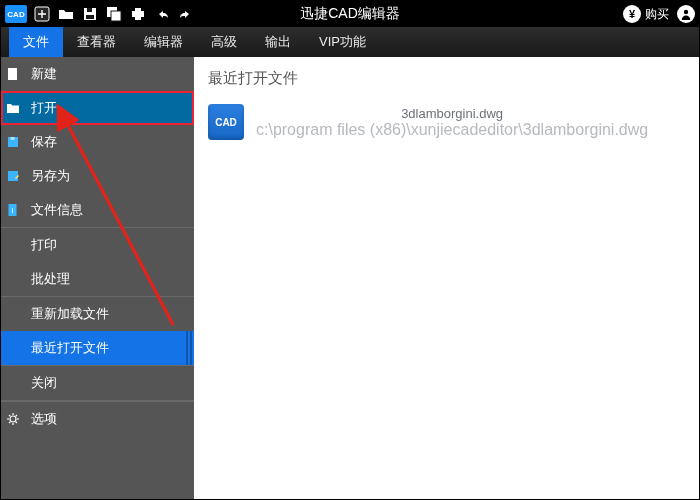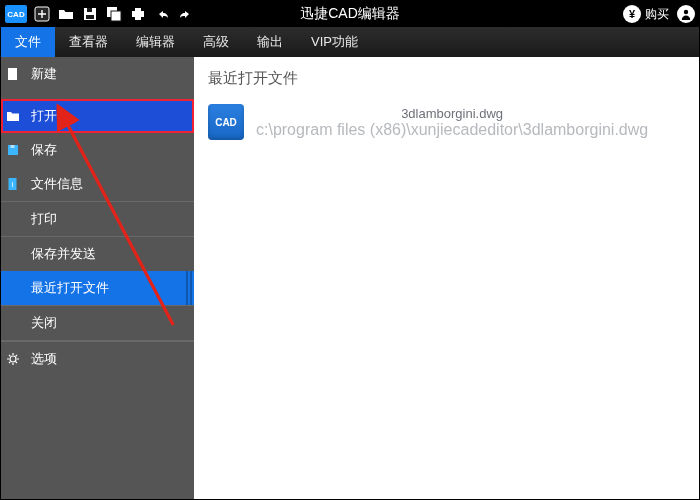--- a/index.html
+++ b/index.html
@@ -43,20 +43,21 @@
     background: #1890ff; color: #fff; font-size: 8px; font-weight: bold;
     display: flex; align-items: center; justify-content: center; letter-spacing: 0;
   }
 
   
   .menu-bar {
     height: 30px;
     background: linear-gradient(#2d2d2d, #1a1a1a);
     display: flex;
     align-items: stretch;
+    padding-left: 8px;
   }
   .menu-tab {
     color: #e8e8e8;
     font-size: 13px;
     padding: 0 14px;
     display: flex;
     align-items: center;
     cursor: pointer;
   }
   .menu-tab.active {
@@ -84,24 +85,23 @@
     height: 34px;
     display: flex;
     align-items: center;
     gap: 10px;
     padding: 0 4px;
     cursor: pointer;
     font-size: 13px;
     position: relative;
   }
   .side-item.selected-open {
-    background: #1d4ed8;
+    background: #0369a1;
     outline: 2px solid #e23;
     outline-offset: -2px;
-    margin-top: 8px;
   }
   .side-item.selected-recent {
     background: #1473e6;
   }
   .side-item.selected-recent::after {
     content: "";
     position: absolute;
     right: 0; top: 0; bottom: 0;
     width: 10px;
     background: repeating-linear-gradient(90deg, transparent 0 2px, rgba(0,0,0,0.25) 2px 4px);
@@ -251,44 +251,57 @@
       <div class="side-item">
         <span class="side-ico">
           <svg width="14" height="14" viewBox="0 0 14 14">
               <rect x="2" y="2" width="10" height="10" fill="#3bb5ff"></rect>
               <rect x="4.5" y="2" width="4" height="3" fill="#fff" opacity="0.6"></rect>
             </svg>
         </span>
         <span>保存</span>
       </div>
 
+      <div class="side-item">
+        <span class="side-ico">
+          <svg width="14" height="14" viewBox="0 0 14 14">
+              <rect x="2" y="2" width="10" height="10" fill="#3bb5ff"></rect>
+              <path d="M9 9l3-3 1 1-3 3z" fill="#ffdd55"></path>
+            </svg>
+        </span>
+        <span>另存为</span>
+      </div>
 
       <div class="side-item">
         <span class="side-ico">
           <svg width="14" height="14" viewBox="0 0 14 14">
               <rect x="2.5" y="1" width="8" height="12" fill="#3bb5ff"></rect>
               <text x="6.5" y="10" font-size="8" text-anchor="middle" fill="#fff">i</text>
             </svg>
         </span>
         <span>文件信息</span>
       </div>
 
       <div class="side-sep"></div>
 
       <div class="side-item">
         <span class="side-ico"></span>
         <span>打印</span>
       </div>
 
-
-      <div class="side-sep"></div>
-
-      <div class="side-item">
-        <span class="side-ico"></span>
-        <span>保存并发送</span>
+      <div class="side-item">
+        <span class="side-ico"></span>
+        <span>批处理</span>
+      </div>
+
+      <div class="side-sep"></div>
+
+      <div class="side-item">
+        <span class="side-ico"></span>
+        <span>重新加载文件</span>
       </div>
 
       <div class="side-item selected-recent">
         <span class="side-ico"></span>
         <span>最近打开文件</span>
       </div>
 
       <div class="side-sep"></div>
 
       <div class="side-item">

